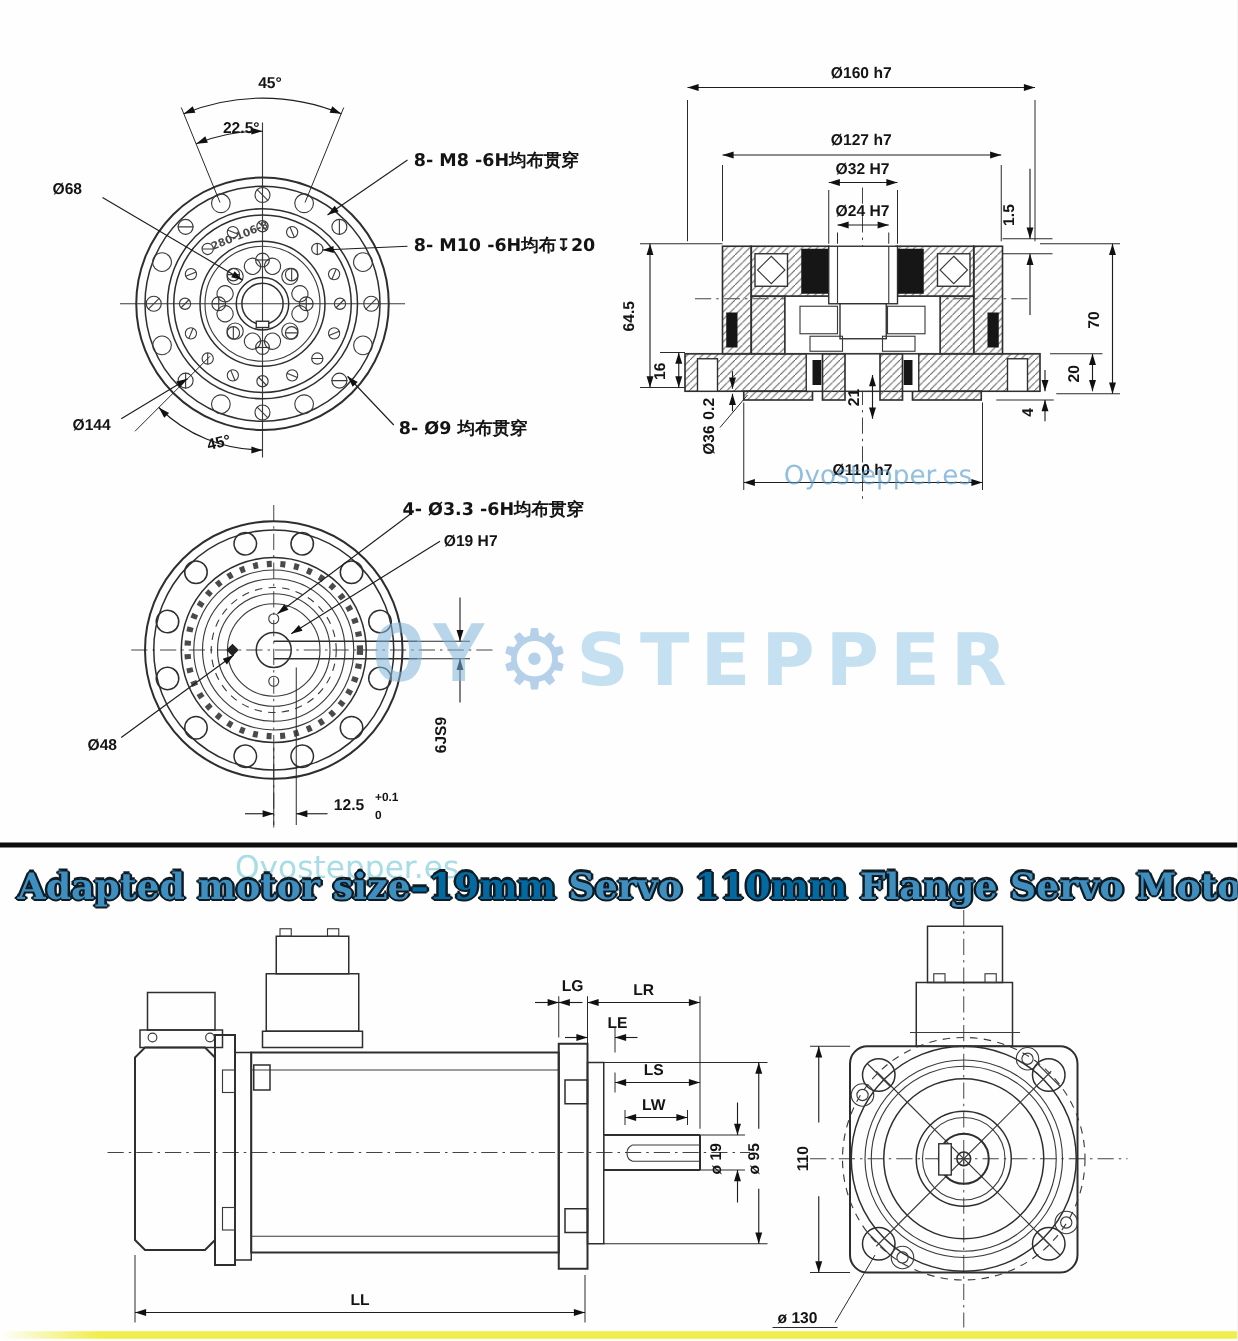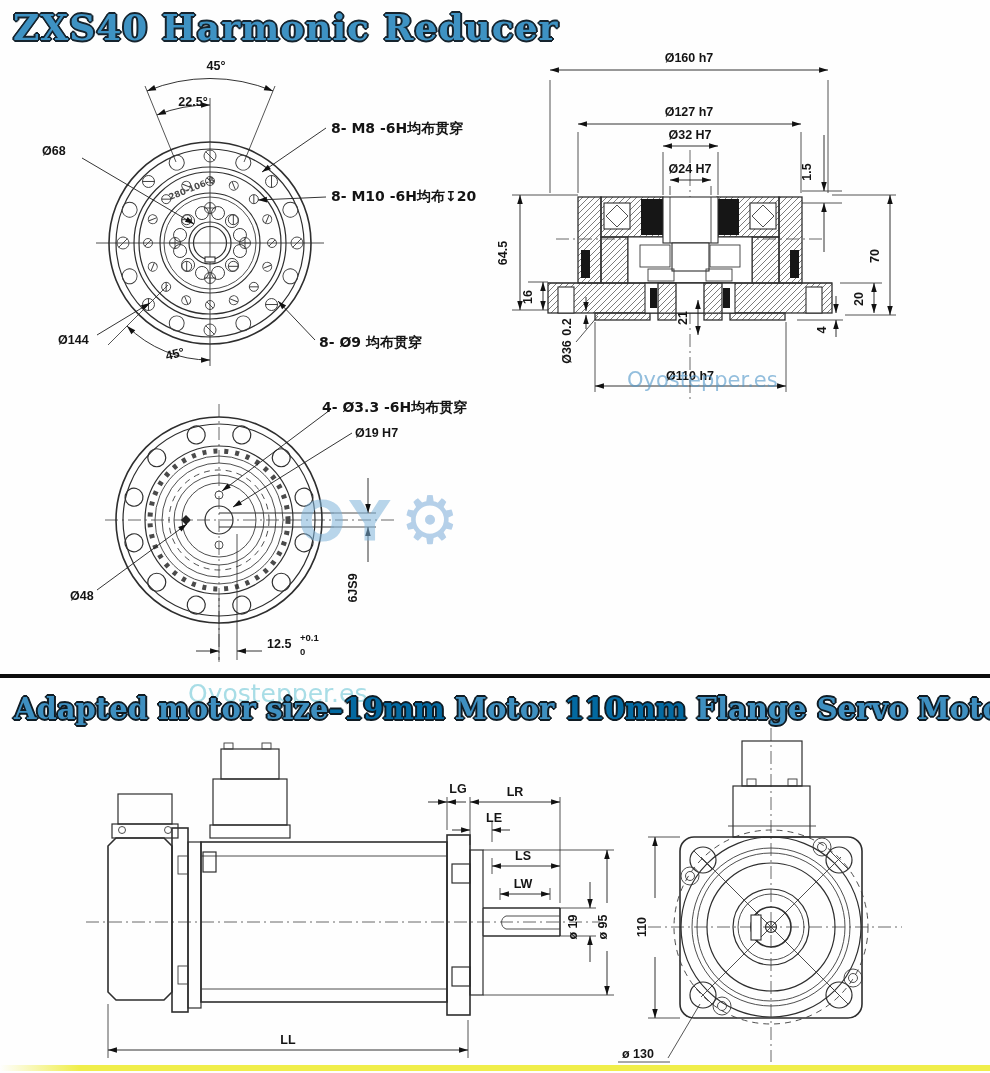--- a/index.html
+++ b/index.html
@@ -27,42 +27,42 @@
     font-size:36px;letter-spacing:1px;color:#3e92c3;z-index:6;white-space:pre;
     text-shadow:-2px 0 #16242e,2px 0 #16242e,0 -2px #16242e,0 2px #16242e,-1px -1px #16242e,1px 1px #16242e,-1px 1px #16242e,1px -1px #16242e;}
   .title2{position:absolute;left:14px;top:692px;font-family:"DejaVu Serif",serif;font-weight:900;
     font-size:29px;letter-spacing:0px;z-index:6;white-space:pre;}
   .title2 span{white-space:pre;
     text-shadow:-2px 0 #101c24,2px 0 #101c24,0 -2px #101c24,0 2px #101c24,-1px -1px #101c24,1px 1px #101c24,-1px 1px #101c24,1px -1px #101c24;}
   .t-blue{color:#3e8fc0;margin-top:20px;} .t-white{color:#0369a1;}
   
   .wm-big{position:absolute;left:298px;top:488px;z-index:4;display:flex;align-items:center;
     font-family:"DejaVu Sans",sans-serif;font-weight:bold;pointer-events:none;}
-  .wm-big .l{font-size:56px;letter-spacing:6px;color:rgba(125,178,216,0.55);}
+  .wm-big .l{font-size:70px;letter-spacing:6px;color:rgba(125,178,216,0.55);font-family:Liberation Mono, monospace;}
   .wm-big .l2{font-size:58px;letter-spacing:9px;color:rgba(140,195,228,0.5);}
   .wm-big .g{font-size:66px;line-height:60px;color:rgba(120,170,215,0.55);margin:0 4px;}
   .wm-site{position:absolute;z-index:4;font-family:"DejaVu Sans",sans-serif;font-weight:normal;pointer-events:none;}
   .wm-mid{left:627px;top:368px;font-size:21px;color:rgba(80,150,200,0.62);}
   .wm-low{left:188px;top:679px;font-size:25px;color:rgba(110,198,214,0.6);}
   .divider{position:absolute;left:0;top:674px;width:990px;height:4px;background:#0d0d0d;z-index:5;}
   .ybar{position:absolute;left:0;top:1065px;width:990px;height:6px;z-index:5;
     background:linear-gradient(to right,rgba(240,238,74,0) 0%,#f0ee4a 8%,#f0ee4a 100%);}
 </style>
 </head>
 <body>
 
 <div id="stage">
 
-  <div class="title1">ZXS40 Harmonic Reducer</div>
   <div class="divider"></div>
   <div class="wm-site wm-low">Oyostepper.es</div>
-  <div class="title2"><span class="t-blue">Adapted motor size</span><span class="t-white">–19mm</span><span class="t-blue"> Motor </span><span class="t-white">110mm</span><span class="t-blue"> Flange Servo Motor</span></div>
+  <div class="title2"><span class="t-blue">Adapted motor size</span><span class="t-white">–19mm</span><span class="t-blue"> Servo </span><span class="t-white">110mm</span><span class="t-blue"> Flange Servo Motor</span></div>
   <div class="wm-big">
     <span class="l">OY</span>
     <span class="g">⚙</span>
+    <span class="l2">STEPPER</span>
   </div>
   <div class="wm-site wm-mid">Oyostepper.es</div>
   <div class="ybar"></div>
 
   <svg width="990" height="1073" viewBox="0 0 990 1073">
     <defs>
       <marker id="ar" viewBox="0 0 10 10" refX="9.5" refY="5" markerWidth="11" markerHeight="11" orient="auto-start-reverse">
         <path d="M0.5,2.2 L9.5,5 L0.5,7.8 Z" fill="#111"></path>
       </marker>
       <pattern id="hatch" patternUnits="userSpaceOnUse" width="6" height="6">

